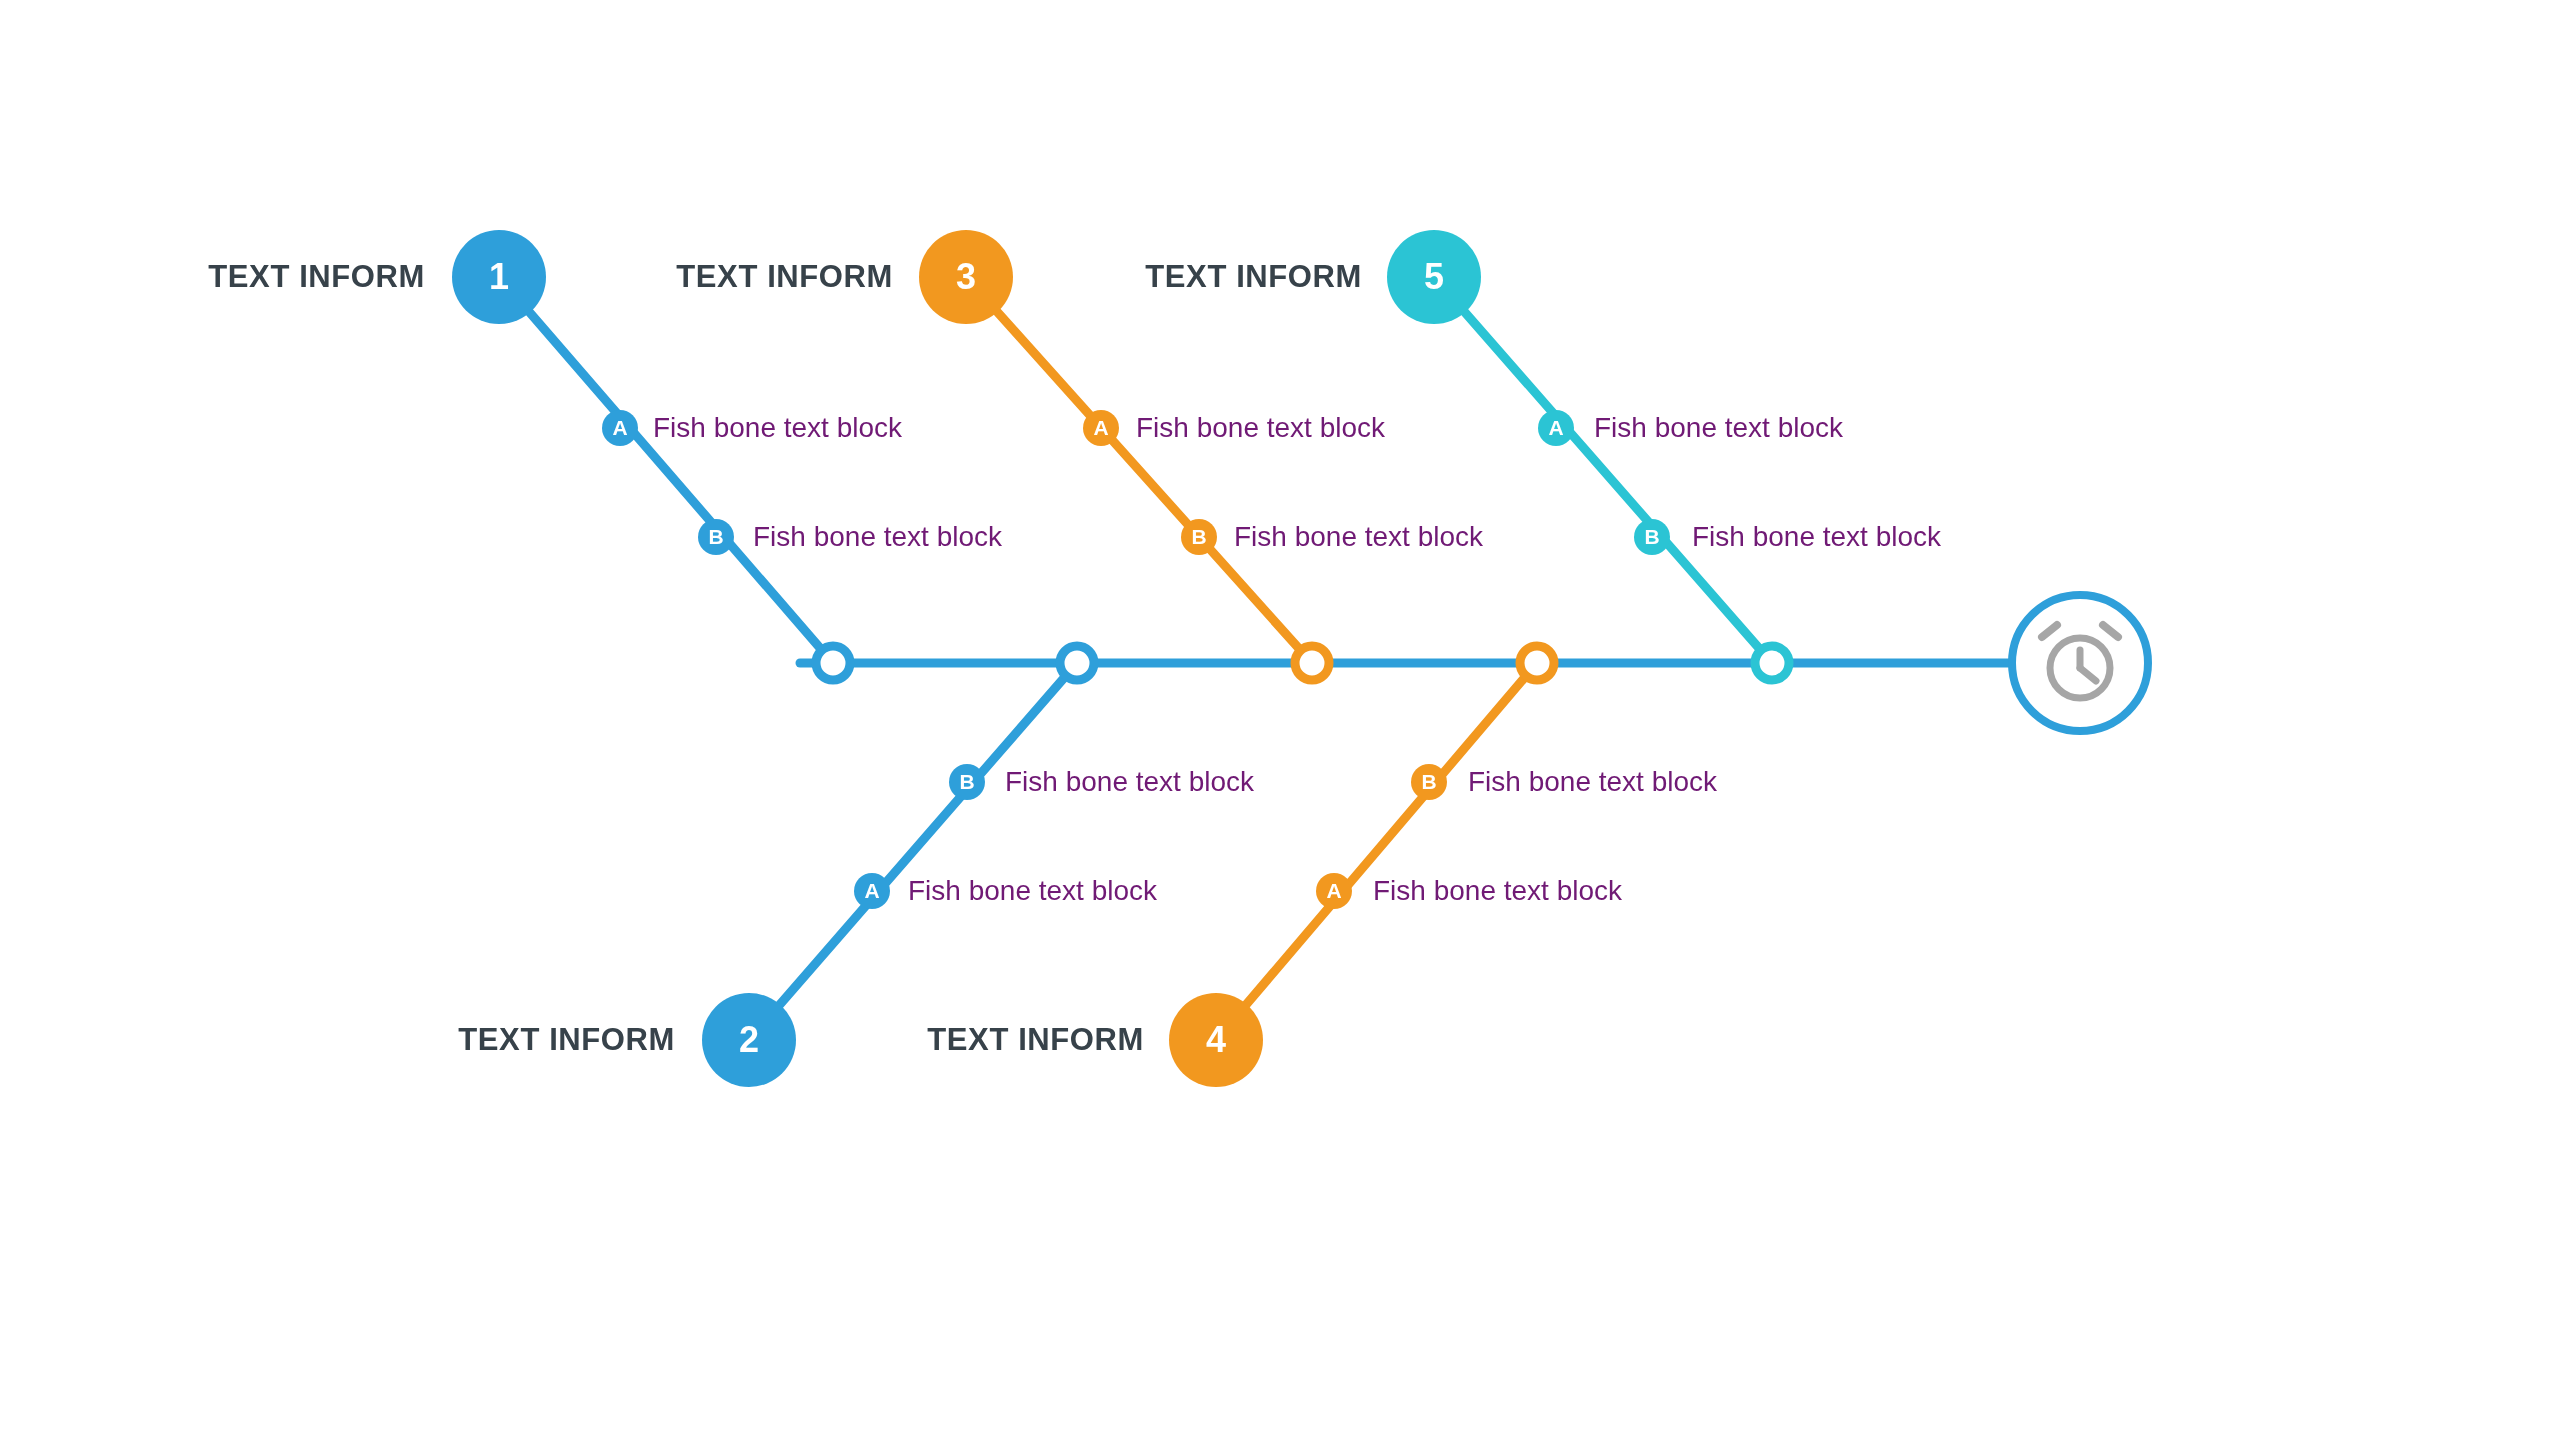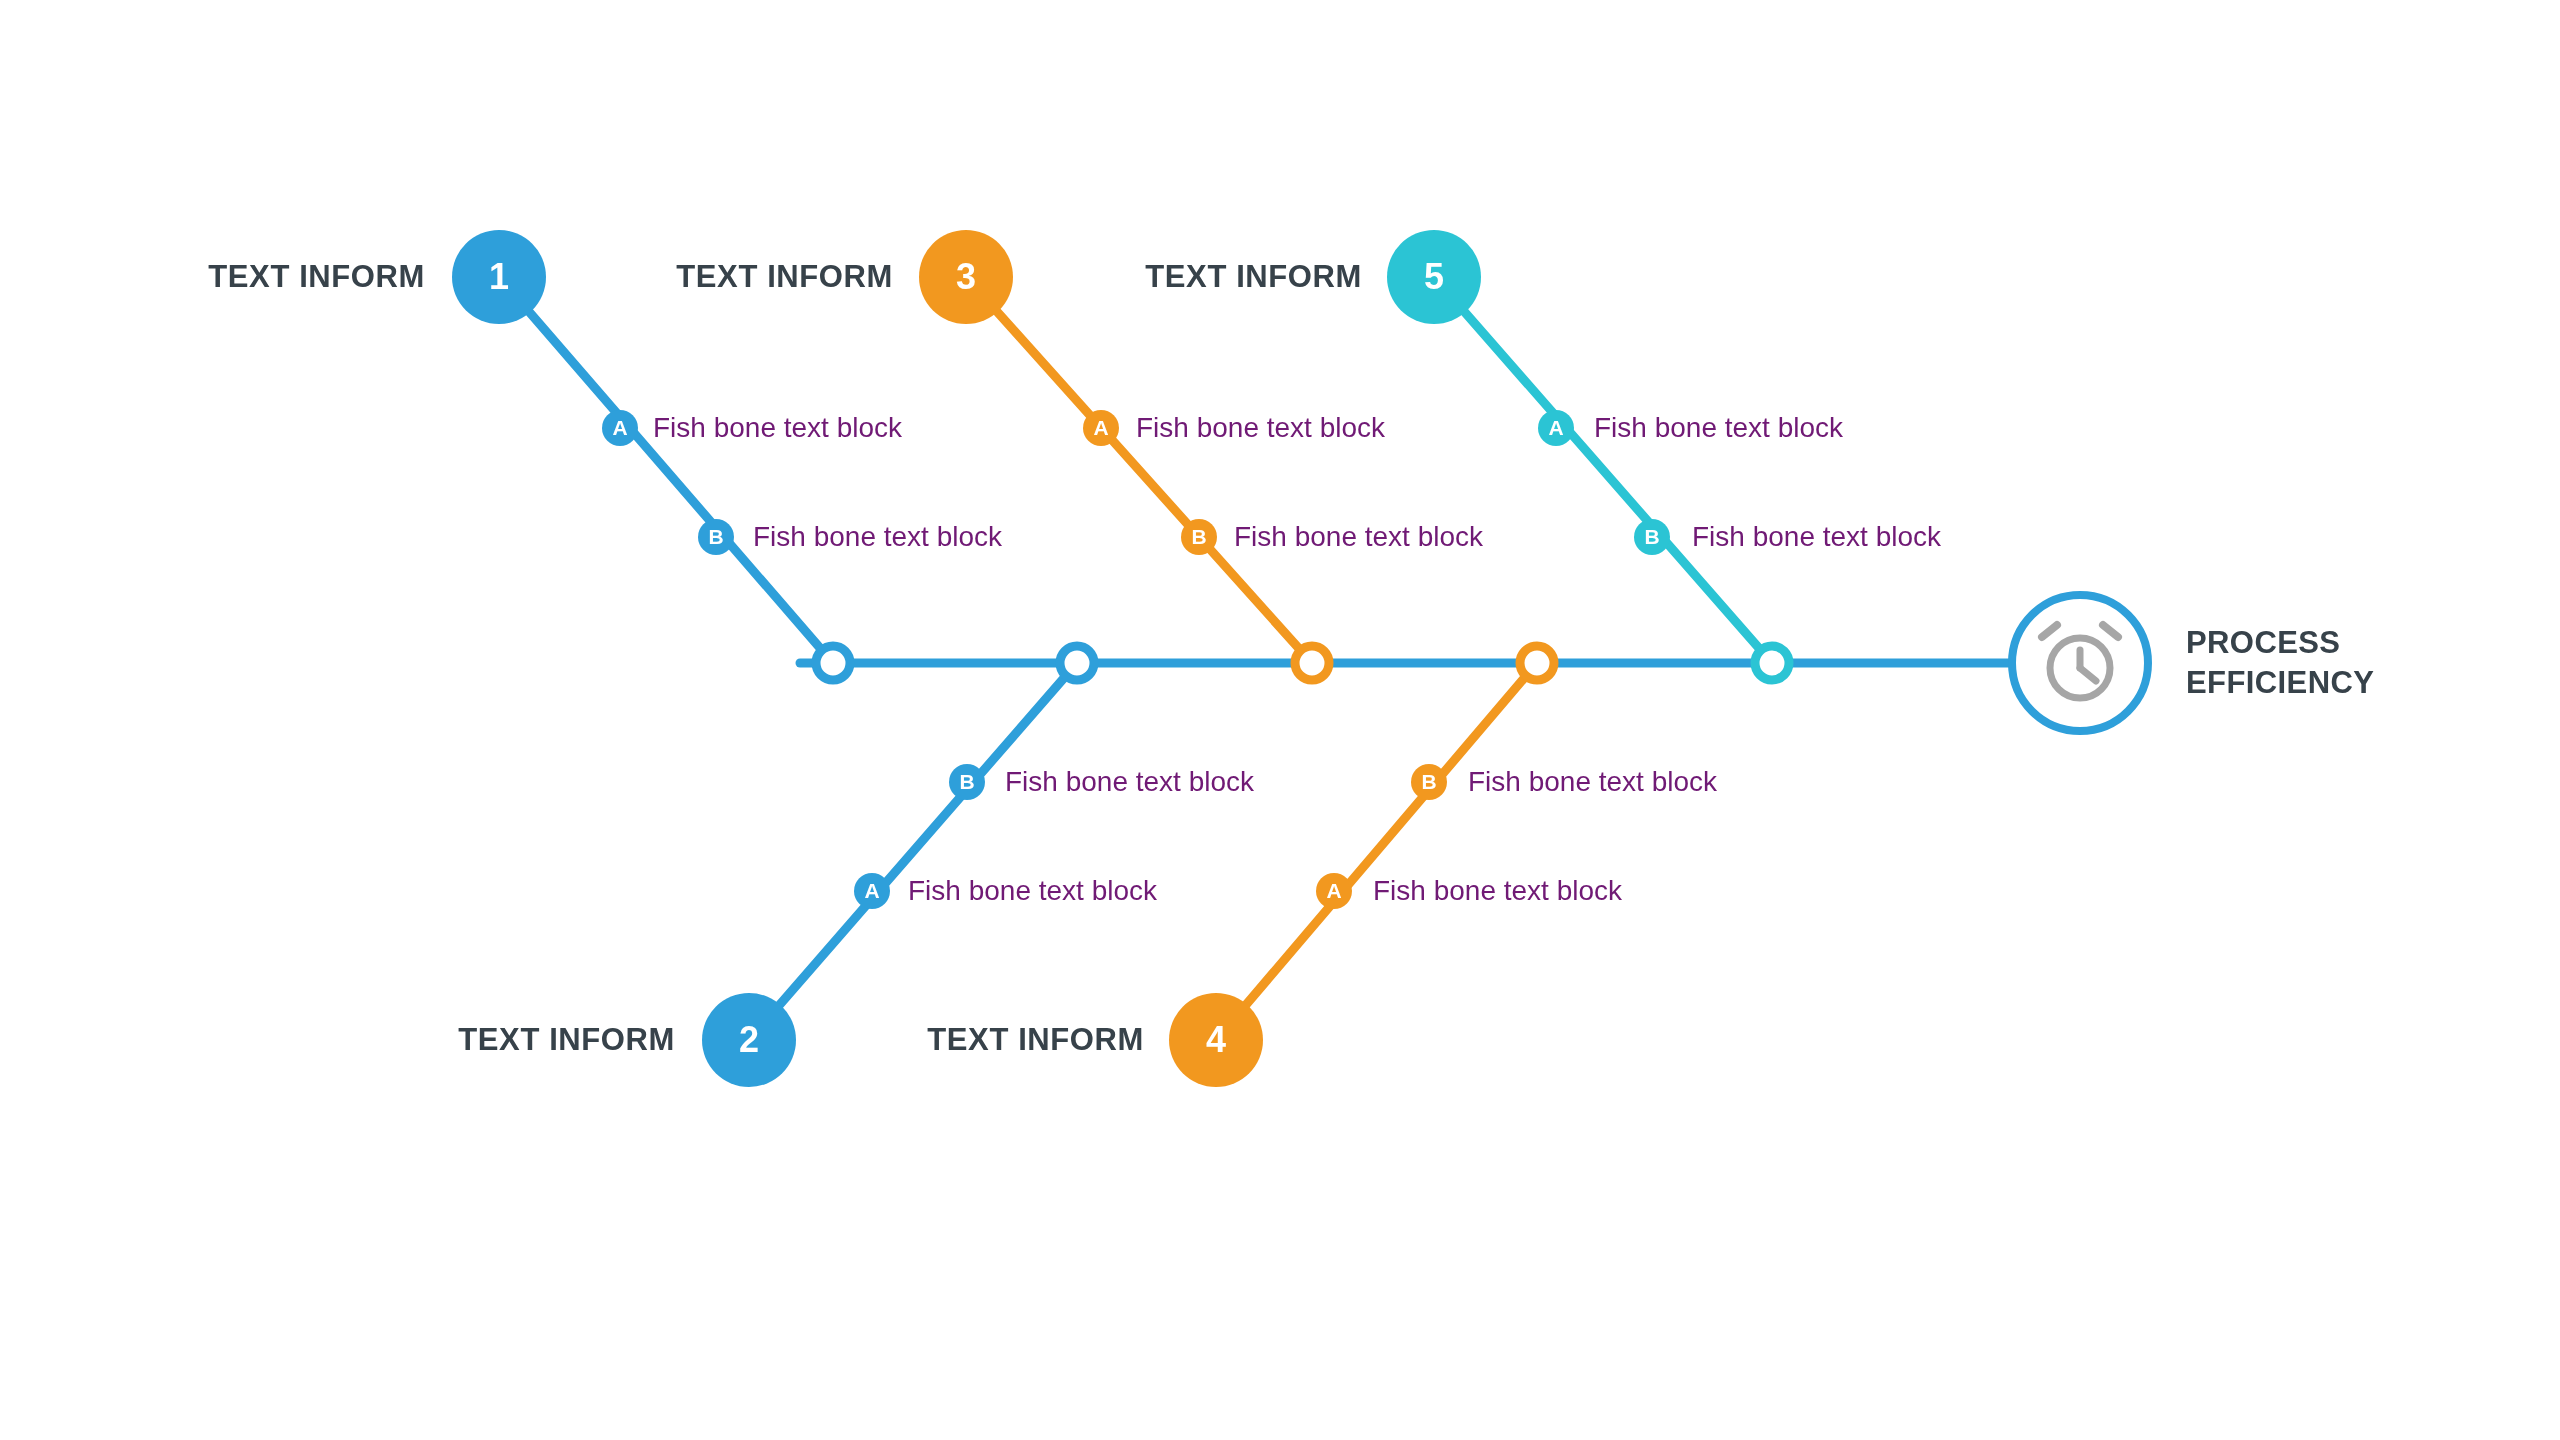--- a/index.html
+++ b/index.html
@@ -159,16 +159,14 @@
       <div class="sub-marker-letter" style="left: 1334px; top: 891px;">A</div>
       <div class="sub-label" style="left: 1373px; top: 891px;">Fish bone text block</div>
       <div class="branch-title right-aligned" style="left: 1362px; top: 277px;">TEXT INFORM</div>
       <div class="node-number" style="left: 1434px; top: 277px;">5</div>
       <div class="sub-marker-letter" style="left: 1556px; top: 428px;">A</div>
       <div class="sub-label" style="left: 1594px; top: 428px;">Fish bone text block</div>
       <div class="sub-marker-letter" style="left: 1652px; top: 537px;">B</div>
       <div class="sub-label" style="left: 1692px; top: 537px;">Fish bone text block</div>
     </div>
 
-  <div class="head-title" style="left: 2186px; top: 663px;">PROCESS
-EFFICIENCY</div>
 
 </div>
 
 </body></html>

